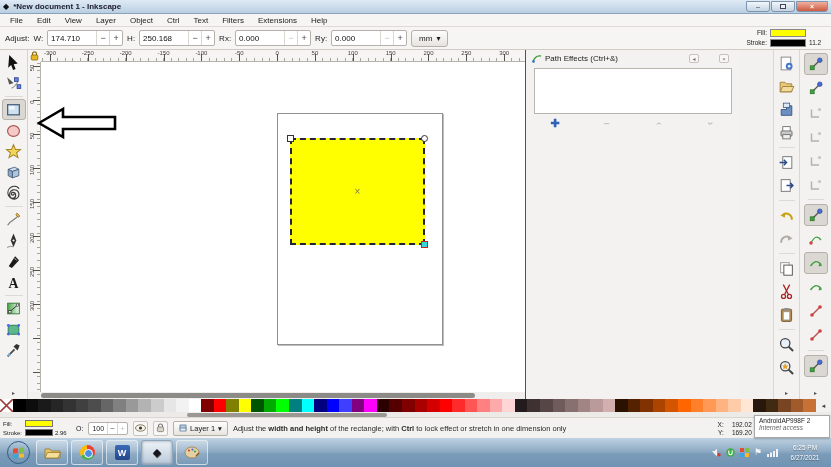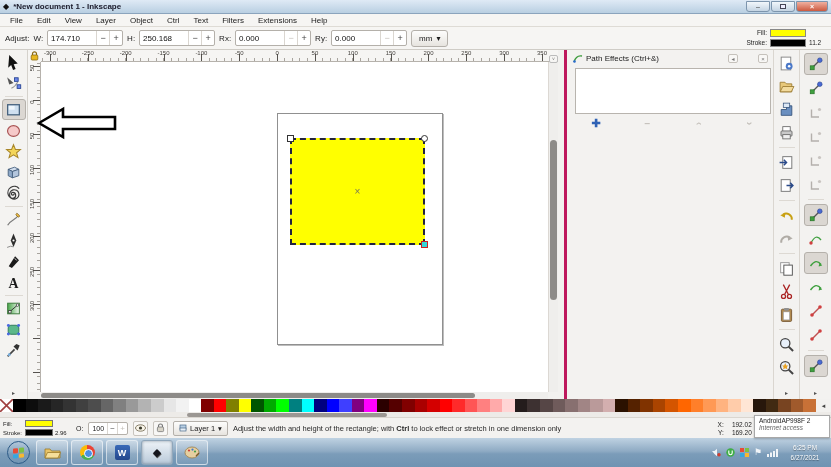--- a/index.html
+++ b/index.html
@@ -80,21 +80,21 @@
   #arrow-annot { position:absolute; left:36px; top:106px; z-index:40; }
 
   
   #vscroll { position:absolute; left:548px; top:62px; width:10px; height:330px; background:#efeeec; border-left:1px solid #dcd8d3; }
   #vscroll .thumb { position:absolute; left:1px; top:78px; width:7px; height:160px; background:#8d8b88; border-radius:4px; }
   #vscroll .cap { position:absolute; left:0; top:-7px; width:9px; height:8px; border:1px solid #bbb; border-radius:2px; background:#f6f5f3; font-size:5px; text-align:center; color:#777; line-height:7px; }
   #hscroll { position:absolute; left:41px; top:392px; width:507px; height:7px; background:#efeeec; }
   #hscroll .thumb { position:absolute; left:0px; top:1px; width:434px; height:5px; background:#8d8b88; border-radius:3px; }
 
   
-  #panel { position:absolute; left:564px; top:50px; width:215px; height:349px; background:#f3f2f0; border-left:3px solid #be185d; }
+  #panel { position:absolute; left:525px; top:50px; width:215px; height:349px; background:#f3f2f0; border-left:1px solid #be185d; }
   #panel-title { display:flex; align-items:center; gap:3px; padding:4px 6px 2px 6px; }
   #panel-title .t { font-size:8px; color:#222; }
   .mini-btn { width:10px; height:9px; border:1px solid #c5c1bb; border-radius:2px; background:#f8f7f5;
     display:flex; align-items:center; justify-content:center; font-size:6px; color:#777; line-height:1; }
   #panel-title .sp { flex:1; }
   #lpe-list { margin:3px 8px 0 8px; height:46px; background:#fff; border:1px solid #b8b4ae; }
   #lpe-btns { display:flex; justify-content:space-between; padding:3px 22px 1px 22px; align-items:center; }
   #lpe-btns .pbtn { font-size:10px; font-weight:bold; color:#c4c0ba; width:14px; text-align:center; }
   #lpe-btns .pbtn.add { color:#2f62b5; font-size:11px; }
   .chev { display:inline-block; transform:rotate(-90deg); font-size:10px; }
@@ -702,21 +702,21 @@
       </svg>
     </div>
     <div id="layer-dd">
       <svg width="8" height="8" viewBox="0 0 8 8">
         <rect x="1" y="1" width="6" height="4.5" fill="#b8cfe4" stroke="#4a6a8a" stroke-width="0.7"></rect>
         <rect x="1" y="4" width="6" height="3" fill="#e6eef6" stroke="#4a6a8a" stroke-width="0.7"></rect>
       </svg>
       <span>Layer 1</span>
       <span>▾</span>
     </div>
-    <div id="sb-msg"><span>Adjust the </span><span style="font-weight: normal;">width and height</span><span> of the rectangle; with </span><span style="font-weight: bold;">Ctrl</span><span> to lock effect or stretch in one dimension only</span></div>
+    <div id="sb-msg"><span>Adjust the </span><span style="font-weight: bold;">width and height</span><span> of the rectangle; with </span><span style="font-weight: bold;">Ctrl</span><span> to lock effect or stretch in one dimension only</span></div>
     <div id="sb-xy">
       <span>X:</span>
       <span>192.02</span>
       <span>Y:</span>
       <span>169.20</span>
     </div>
     <span class="sb-lbl">Z:</span>
     <div class="sb-spin">
       <span class="value" style="width:26px;text-align:right">34%</span>
       <span class="sbtn">−</span>

